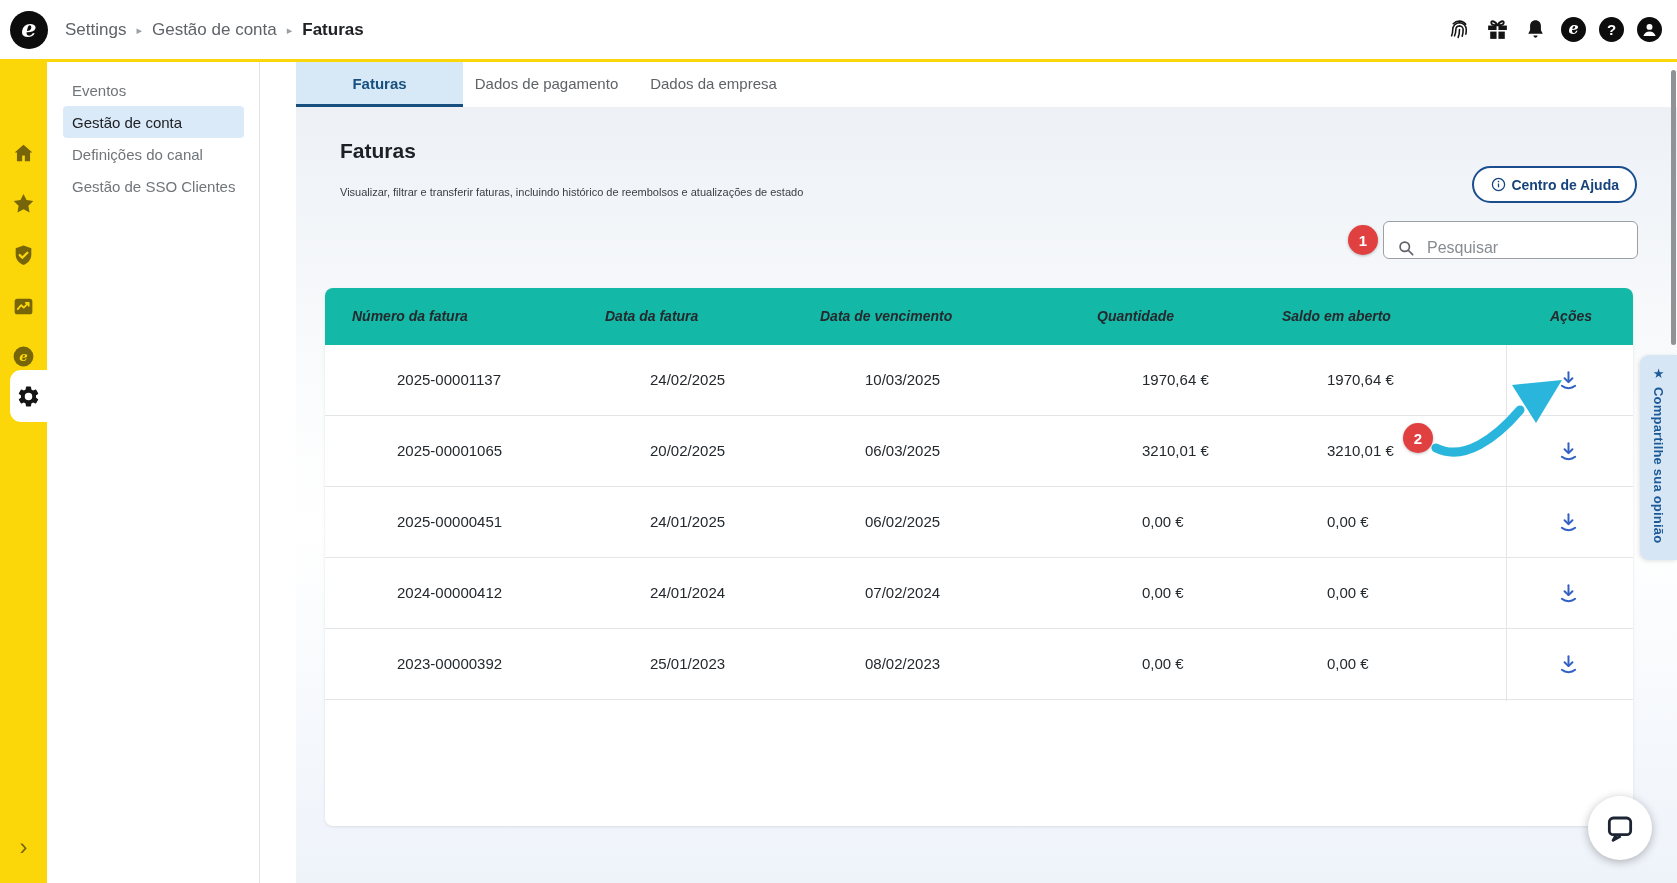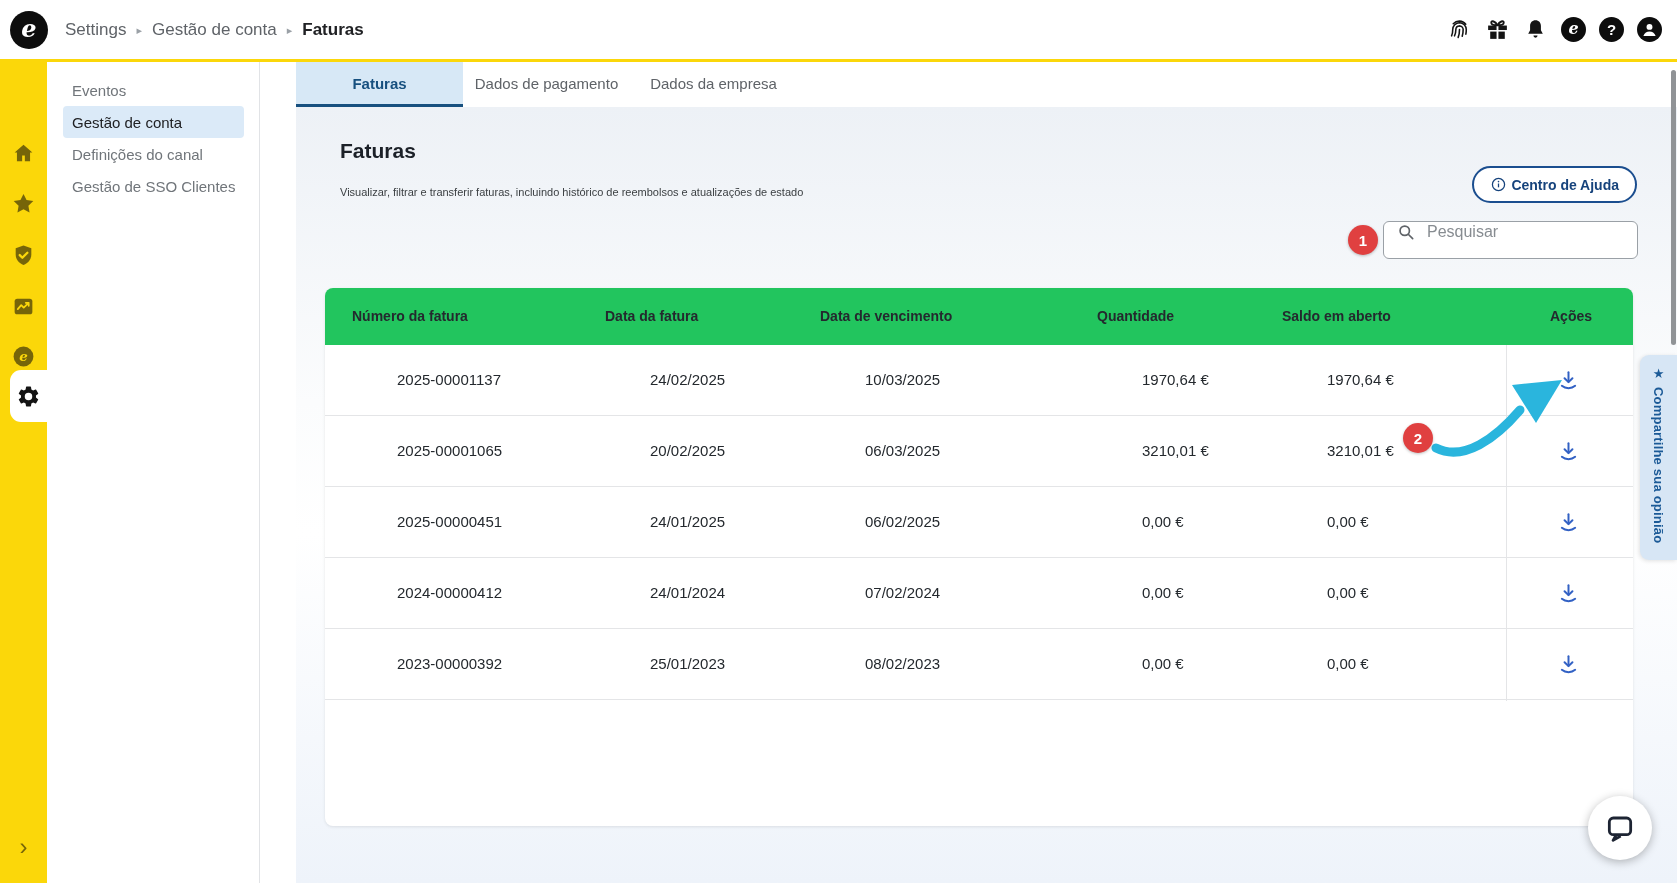--- a/index.html
+++ b/index.html
@@ -60,31 +60,31 @@
             color:#16437c;font-size:14px;font-weight:700;font-family:inherit;}
   .help-btn svg{width:17px;height:17px;}
 
   .num-badge{position:absolute;width:30px;height:30px;border-radius:50%;background:#E04040;color:#fff;
              display:flex;align-items:center;justify-content:center;font-size:15px;font-weight:700;
              box-shadow:0 1px 3px rgba(0,0,0,0.25);z-index:30;}
   .badge-1{left:1052px;top:118px;}
   .badge-2{left:1107px;top:316px;}
 
   .search-box{position:absolute;left:1087px;top:114px;width:255px;height:38px;background:#fff;
-              border:1px solid #9aa0a6;border-radius:6px;display:flex;align-items:flex-start;
+              border:1px solid #9aa0a6;border-radius:6px;display:flex;align-items:flex-end;
               padding:0 10px 0 12px;box-sizing:border-box;gap:9px;}
   .search-box svg{width:20px;height:20px;flex:0 0 auto;}
   .search-input{border:none;outline:none;flex:1;font-size:16px;color:#202124;background:transparent;
                 font-family:inherit;min-width:0;}
   .search-input::placeholder{color:#878c91;}
 
   
   .card{position:absolute;left:29px;top:181px;width:1308px;height:538px;background:#fff;border-radius:8px;
         box-shadow:0 1px 3px rgba(60,64,67,0.12);overflow:hidden;}
-  .thead{position:relative;height:57px;background:#22c55e;}
+  .thead{position:relative;height:57px;background:#14b8a6;font-style:italic;}
   .th{position:absolute;top:0;line-height:57px;font-size:14px;font-weight:700;color:#24292e;}
   .tr{position:relative;height:71px;border-bottom:1px solid #e4e5e7;box-sizing:border-box;}
   .td{position:absolute;top:0;line-height:70px;font-size:15px;color:#24292e;margin-left:45px;}
   .c1{left:27px;} .c2{left:280px;} .c3{left:495px;} .c4{left:772px;} .c5{left:957px;text-align:center;} .c6{left:1225px;}
   .col-sep{position:absolute;left:1181px;top:57px;width:1px;height:356px;background:#e4e5e7;}
   .action-btn{position:absolute;left:1230px;top:22px;width:27px;height:27px;border:none;background:none;
               padding:0;cursor:pointer;display:flex;align-items:center;justify-content:center;}
   .action-btn svg{width:25px;height:25px;}
 
   

